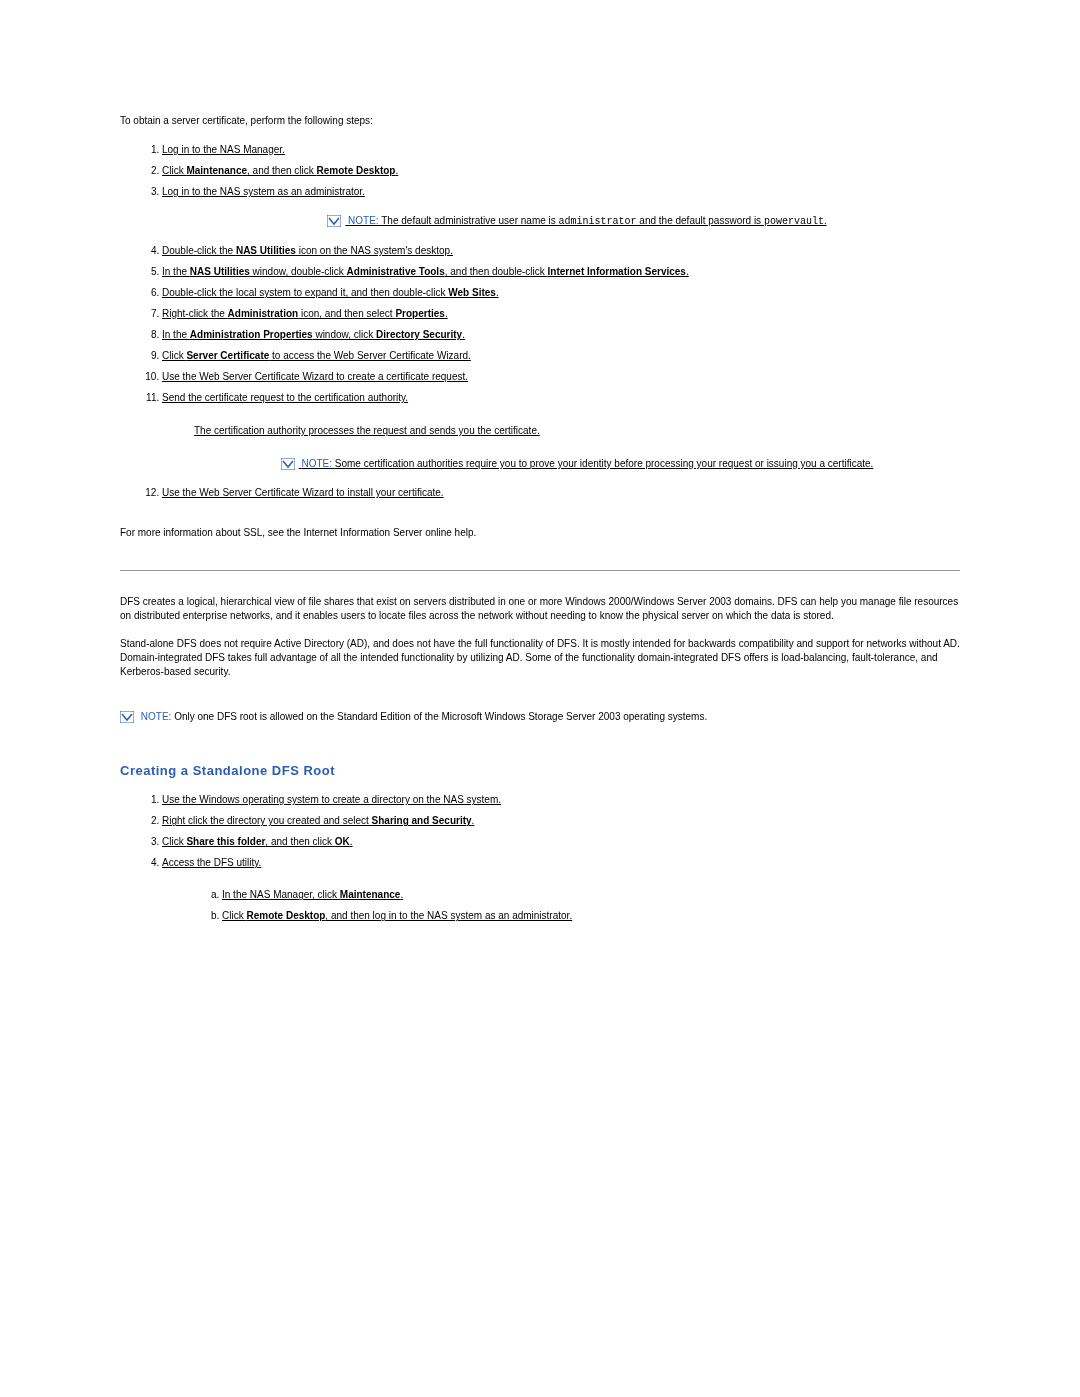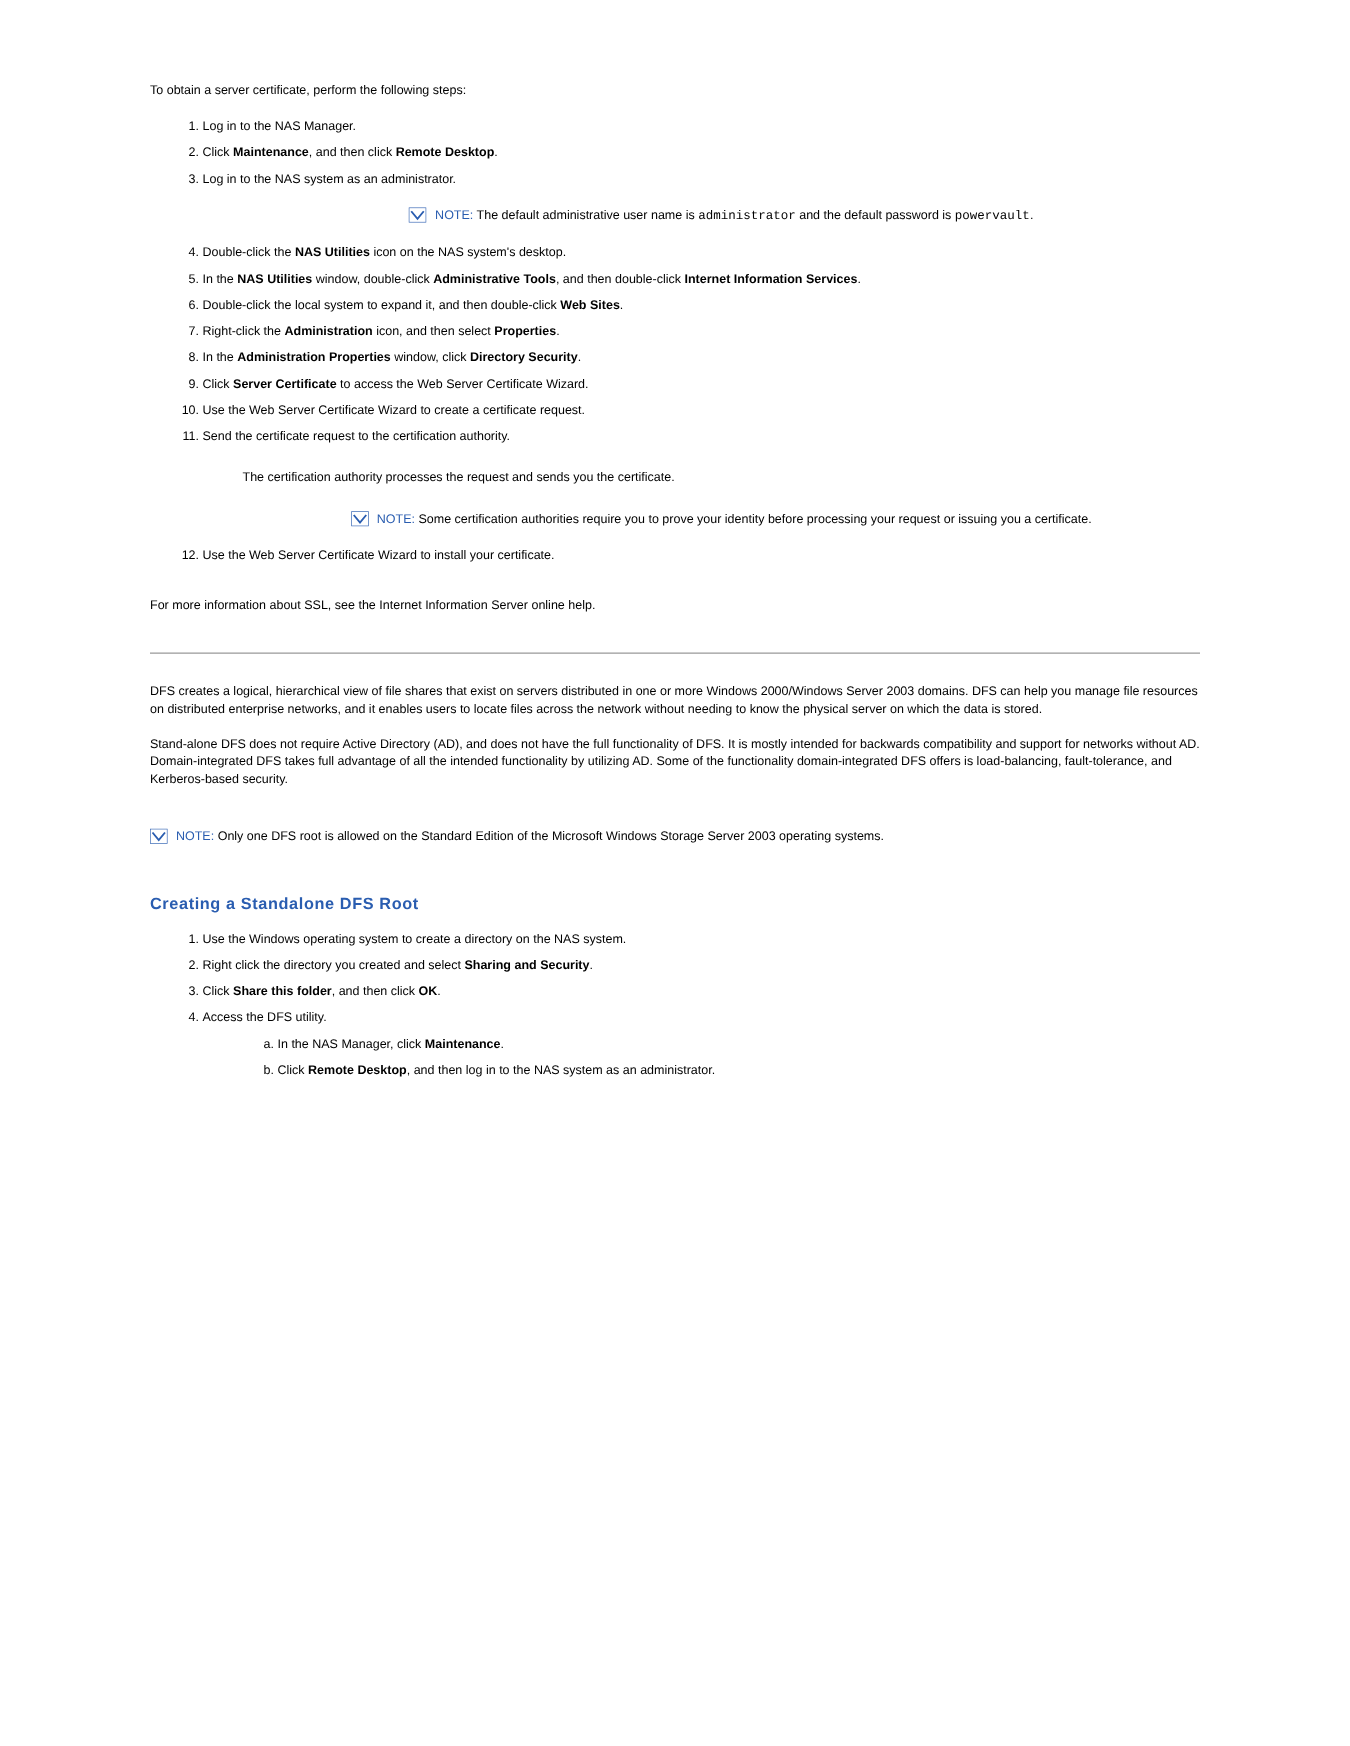--- a/index.html
+++ b/index.html
@@ -6,38 +6,39 @@
     font-family: Verdana, Arial, sans-serif;
     font-size: 10px;
     color: #000;
     background: #fff;
     margin: 0;
     padding: 0;
   }
   .page {
     width: 840px;
     margin: 0 auto;
-    padding: 66px 120px 80px 120px;
+    padding: 114px 120px 80px 120px;
   }
   p {
     margin: 0 0 14px 0;
     line-height: 1.4;
   }
   ol.num {
     margin: 0 0 14px 0;
     padding-left: 42px;
+    text-decoration: underline;
   }
   ol.num > li {
     margin-bottom: 6px;
     line-height: 1.5;
   }
   ol.alpha {
     list-style-type: lower-alpha;
     padding-left: 60px;
-    margin-top: 6px;
+    margin-top: 17px;
   }
   ol.alpha > li {
     margin-bottom: 6px;
   }
   .note-block {
     margin: 14px 0 14px 32px;
   }
   .note-block.inner {
     margin-left: 32px;
     text-align: center;

